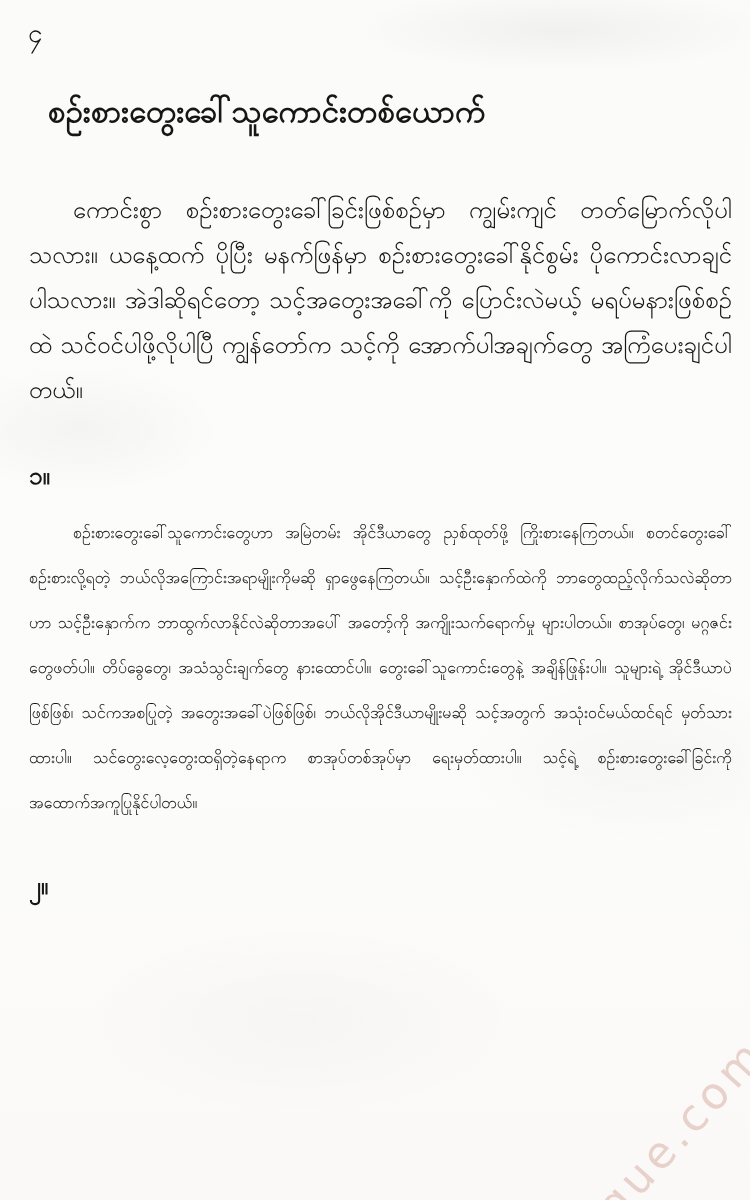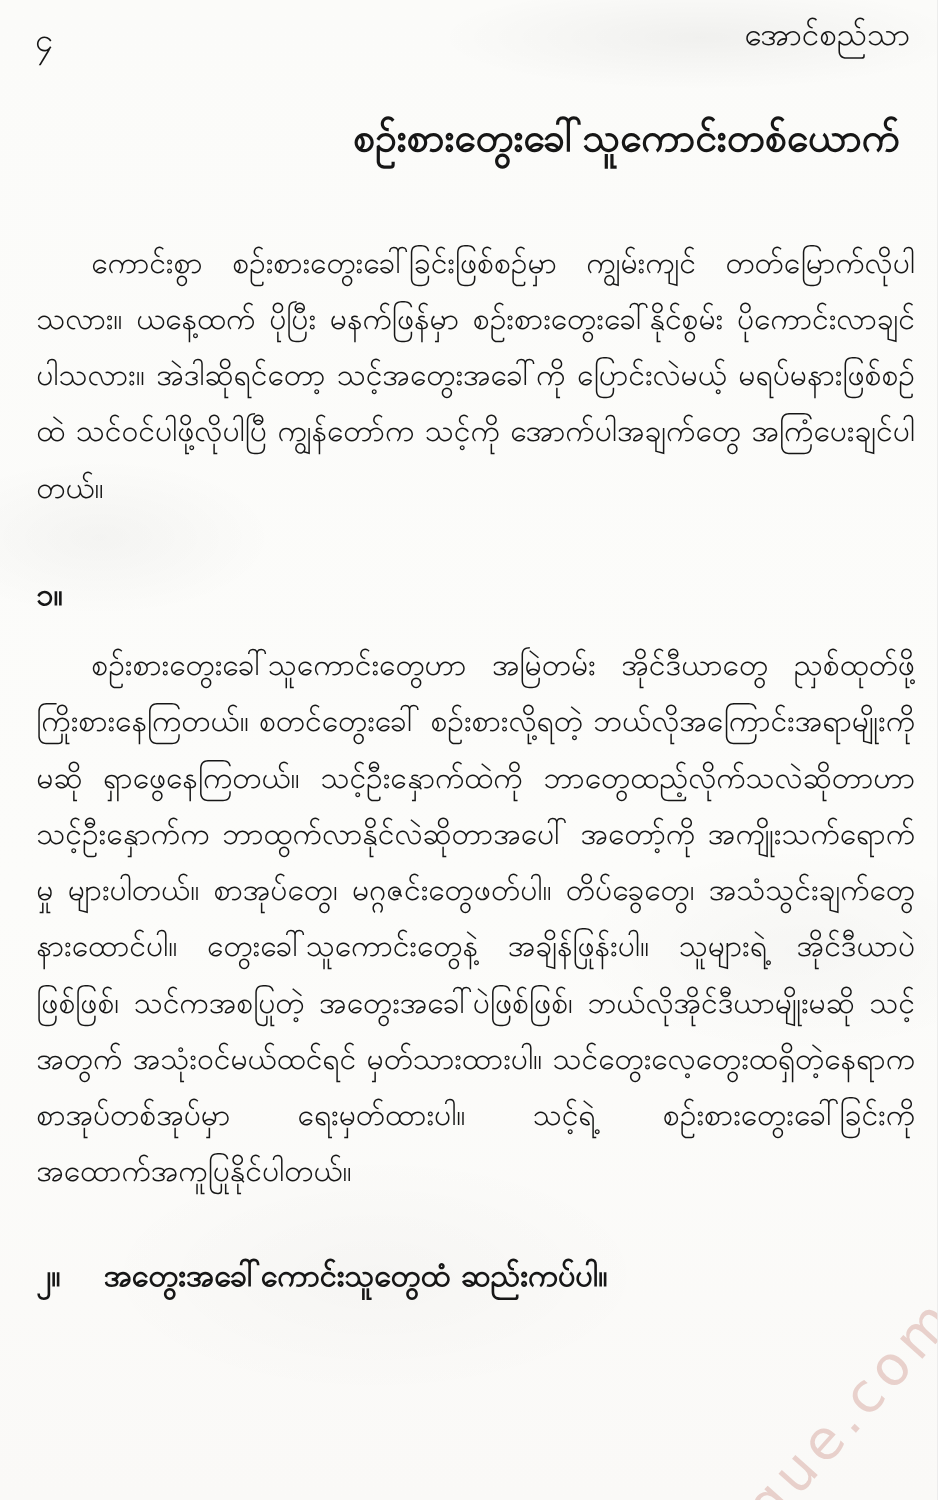--- a/index.html
+++ b/index.html
@@ -36,23 +36,23 @@
     line-height: 1.2;
     padding-top: 6px;
   }
   .running-header {
     font-size: 25px;
     line-height: 1.3;
   }
   .title-block {
     position: absolute;
     top: 88px;
-    left: 34px;
+    left: 48px;
     right: 30px;
-    text-align: right;
+    text-align: left;
     font-weight: bold;
     font-size: 31px;
     line-height: 47px;
     letter-spacing: 0.2px;
   }
   .content {
     position: absolute;
     top: 188px;
     left: 29px;
     right: 18px;
@@ -72,21 +72,21 @@
     align-items: baseline;
     font-weight: bold;
     font-size: 24.5px;
     line-height: 45px;
     margin-bottom: 12px;
   }
   .section-number {
     flex: 0 0 54px;
   }
   .section-body {
-    font-size: 24px;
+    font-size: 16px;
     line-height: 45px;
     text-align: justify;
     text-indent: 44px;
     margin: 0 0 38px 0;
   }
   .watermark {
     position: absolute;
     right: -52px;
     bottom: 28px;
     transform: rotate(-48deg);
@@ -98,40 +98,38 @@
     pointer-events: none;
   }
 </style>
 </head>
 <body>
 
 <div class="page">
 
   <div class="header-row">
     <div class="page-number">၄</div>
-    <div class="running-header">အောင်စည်သာ</div>
   </div>
 
   <div class="title-block">
     <div>စဉ်းစားတွေးခေါ်သူကောင်းတစ်ယောက်</div>
   </div>
 
   <div class="content">
 
     <p class="para">ကောင်းစွာ စဉ်းစားတွေးခေါ်ခြင်းဖြစ်စဉ်မှာ ကျွမ်းကျင် တတ်မြောက်လိုပါသလား။ ယနေ့ထက် ပိုပြီး မနက်ဖြန်မှာ စဉ်းစားတွေးခေါ်နိုင်စွမ်း ပိုကောင်းလာချင်ပါသလား။ အဲဒါဆိုရင်တော့ သင့်အတွေးအခေါ်ကို ပြောင်းလဲမယ့် မရပ်မနားဖြစ်စဉ်ထဲ သင်ဝင်ပါဖို့လိုပါပြီ ကျွန်တော်က သင့်ကို အောက်ပါအချက်တွေ အကြံပေးချင်ပါတယ်။</p>
 
     <div class="section-heading">
       <span class="section-number">၁။</span>
     </div>
 
     <p class="section-body">စဉ်းစားတွေးခေါ်သူကောင်းတွေဟာ အမြဲတမ်း အိုင်ဒီယာတွေ ညှစ်ထုတ်ဖို့ ကြိုးစားနေကြတယ်။ စတင်တွေးခေါ် စဉ်းစားလို့ရတဲ့ ဘယ်လိုအကြောင်းအရာမျိုးကိုမဆို ရှာဖွေနေကြတယ်။ သင့်ဦးနှောက်ထဲကို ဘာတွေထည့်လိုက်သလဲဆိုတာဟာ သင့်ဦးနှောက်က ဘာထွက်လာနိုင်လဲဆိုတာအပေါ် အတော့်ကို အကျိုးသက်ရောက်မှု များပါတယ်။ စာအုပ်တွေ၊ မဂ္ဂဇင်းတွေဖတ်ပါ။ တိပ်ခွေတွေ၊ အသံသွင်းချက်တွေ နားထောင်ပါ။ တွေးခေါ်သူကောင်းတွေနဲ့ အချိန်ဖြုန်းပါ။ သူများရဲ့ အိုင်ဒီယာပဲဖြစ်ဖြစ်၊ သင်ကအစပြုတဲ့ အတွေးအခေါ်ပဲဖြစ်ဖြစ်၊ ဘယ်လိုအိုင်ဒီယာမျိုးမဆို သင့်အတွက် အသုံးဝင်မယ်ထင်ရင် မှတ်သားထားပါ။ သင်တွေးလေ့တွေးထရှိတဲ့နေရာက စာအုပ်တစ်အုပ်မှာ ရေးမှတ်ထားပါ။ သင့်ရဲ့ စဉ်းစားတွေးခေါ်ခြင်းကို အထောက်အကူပြုနိုင်ပါတယ်။</p>
 
     <div class="section-heading">
       <span class="section-number">၂။</span>
-      <span>အတွေးအခေါ်ကောင်းသူတွေထံ ဆည်းကပ်ပါ။</span>
     </div>
 
 
   </div>
 
   <div class="watermark">mgue.com</div>
 
 </div>
 
 </body></html>

